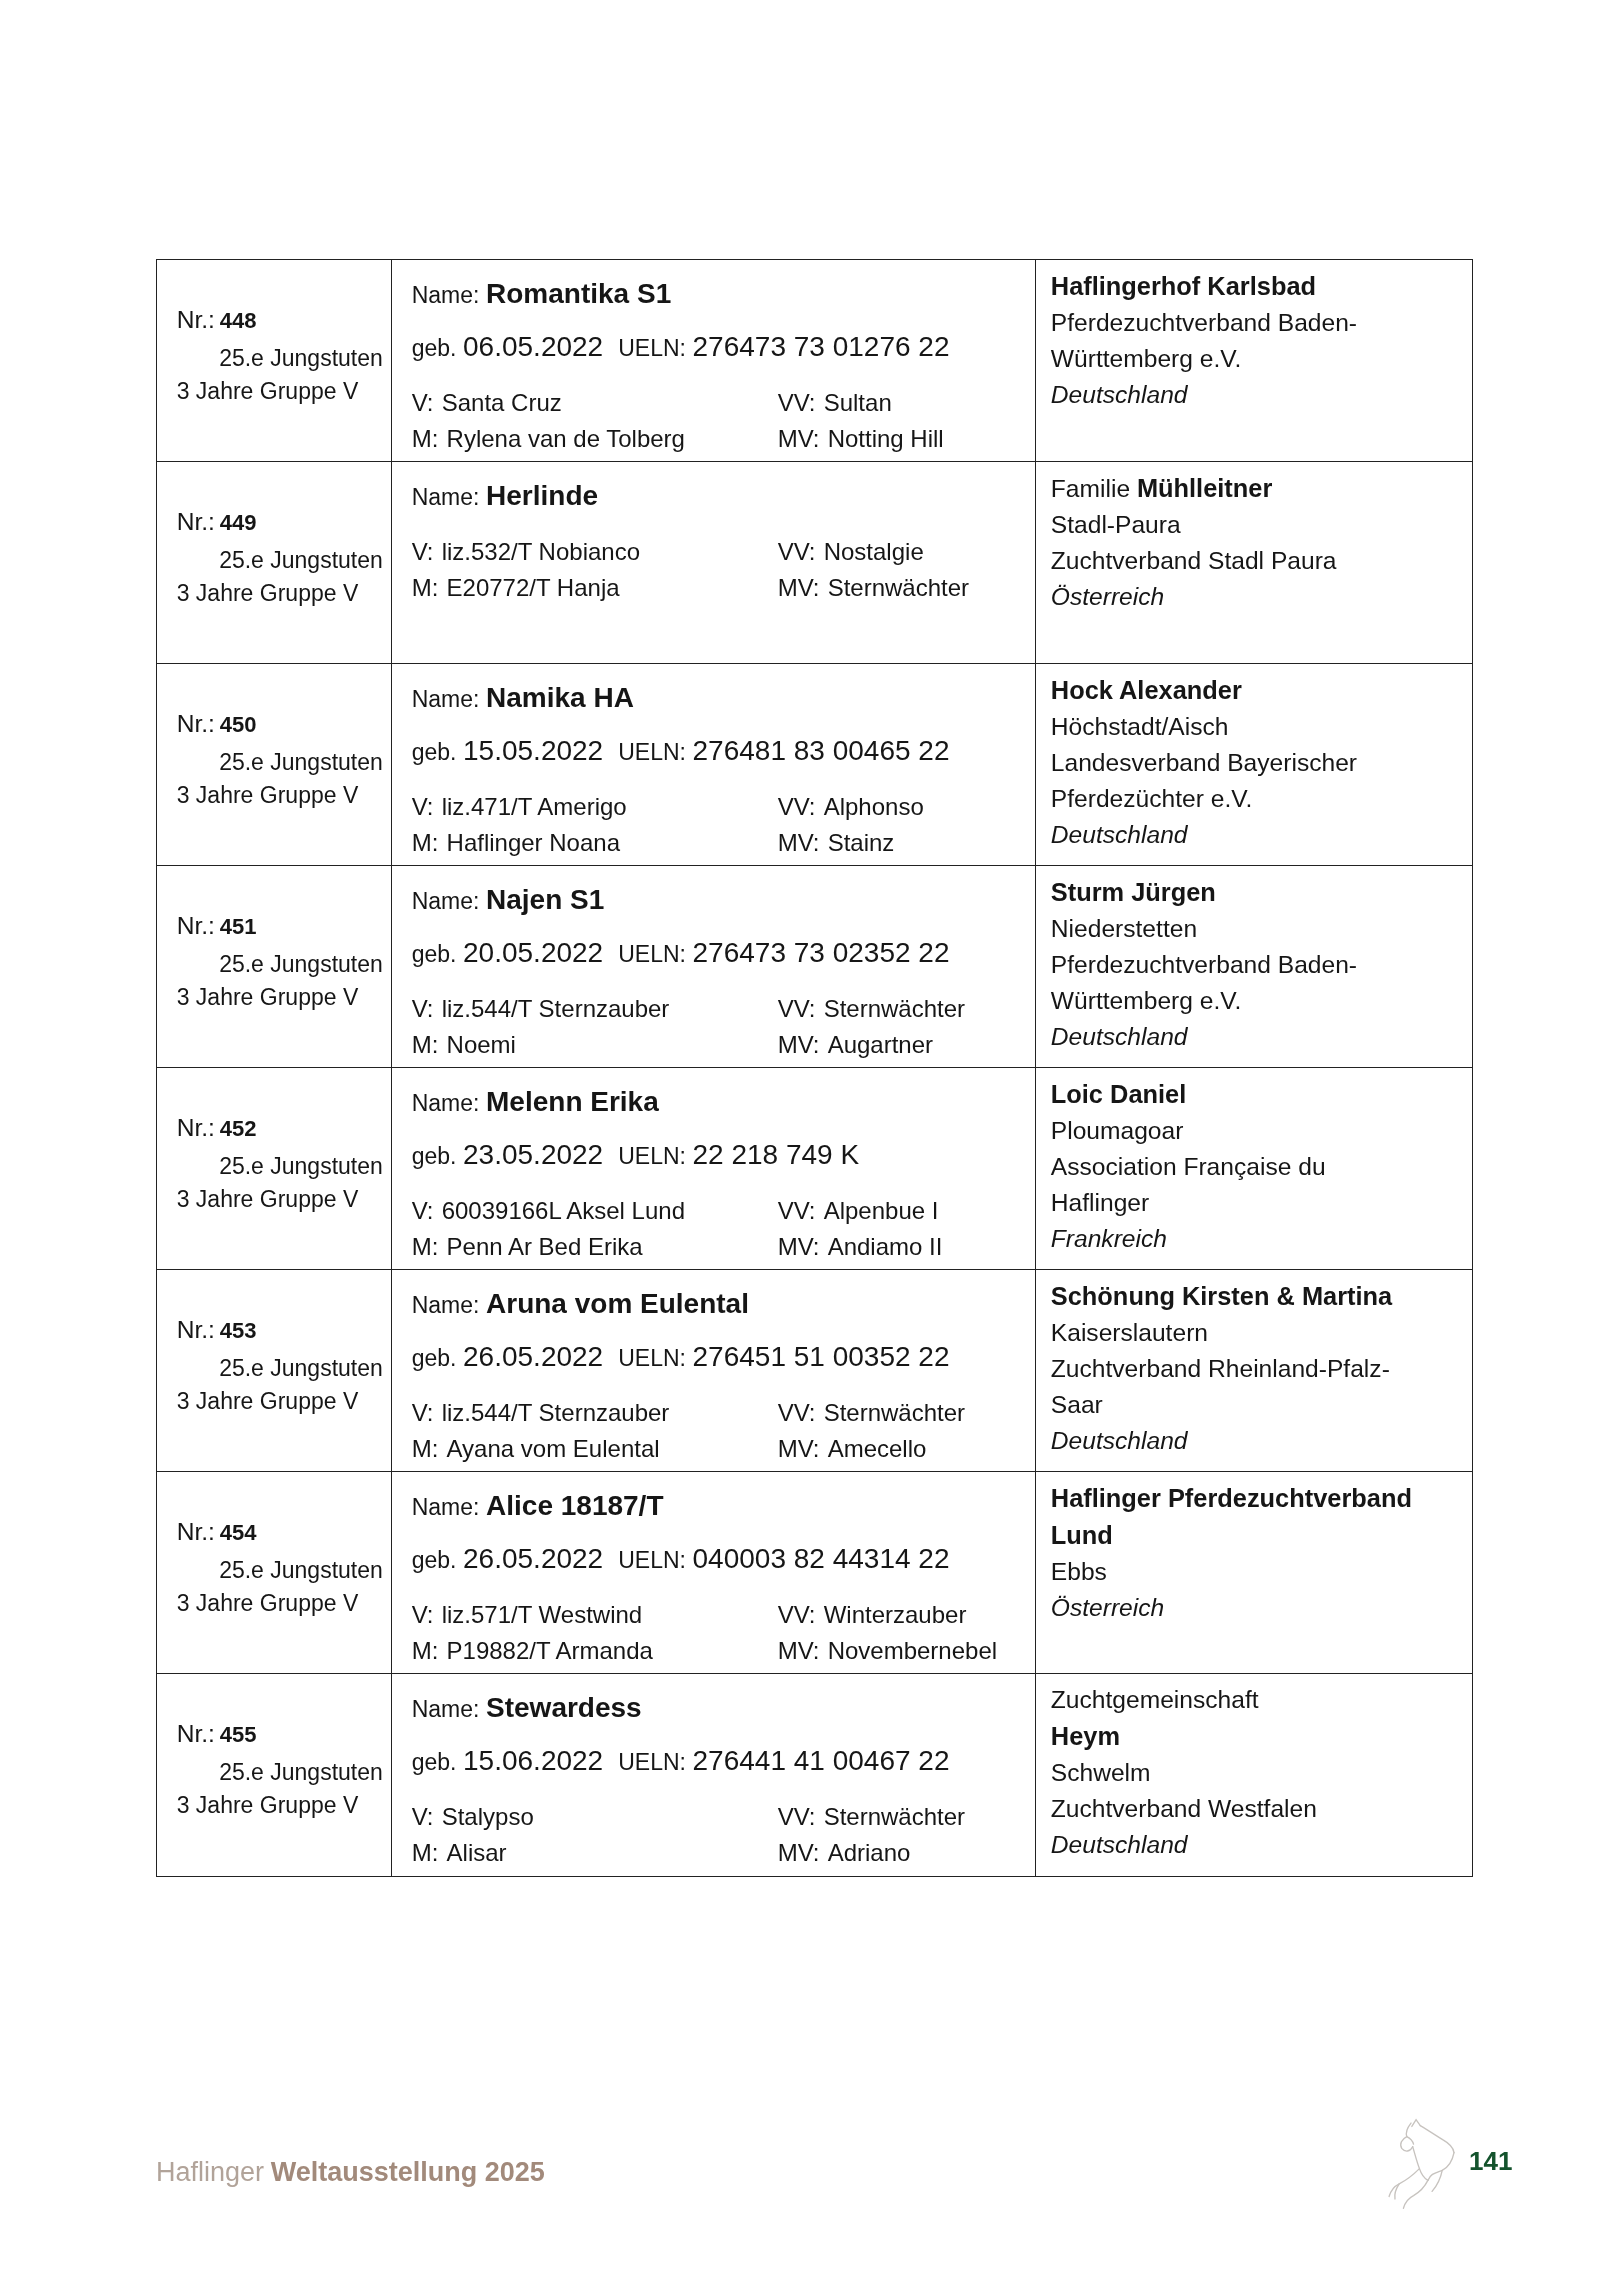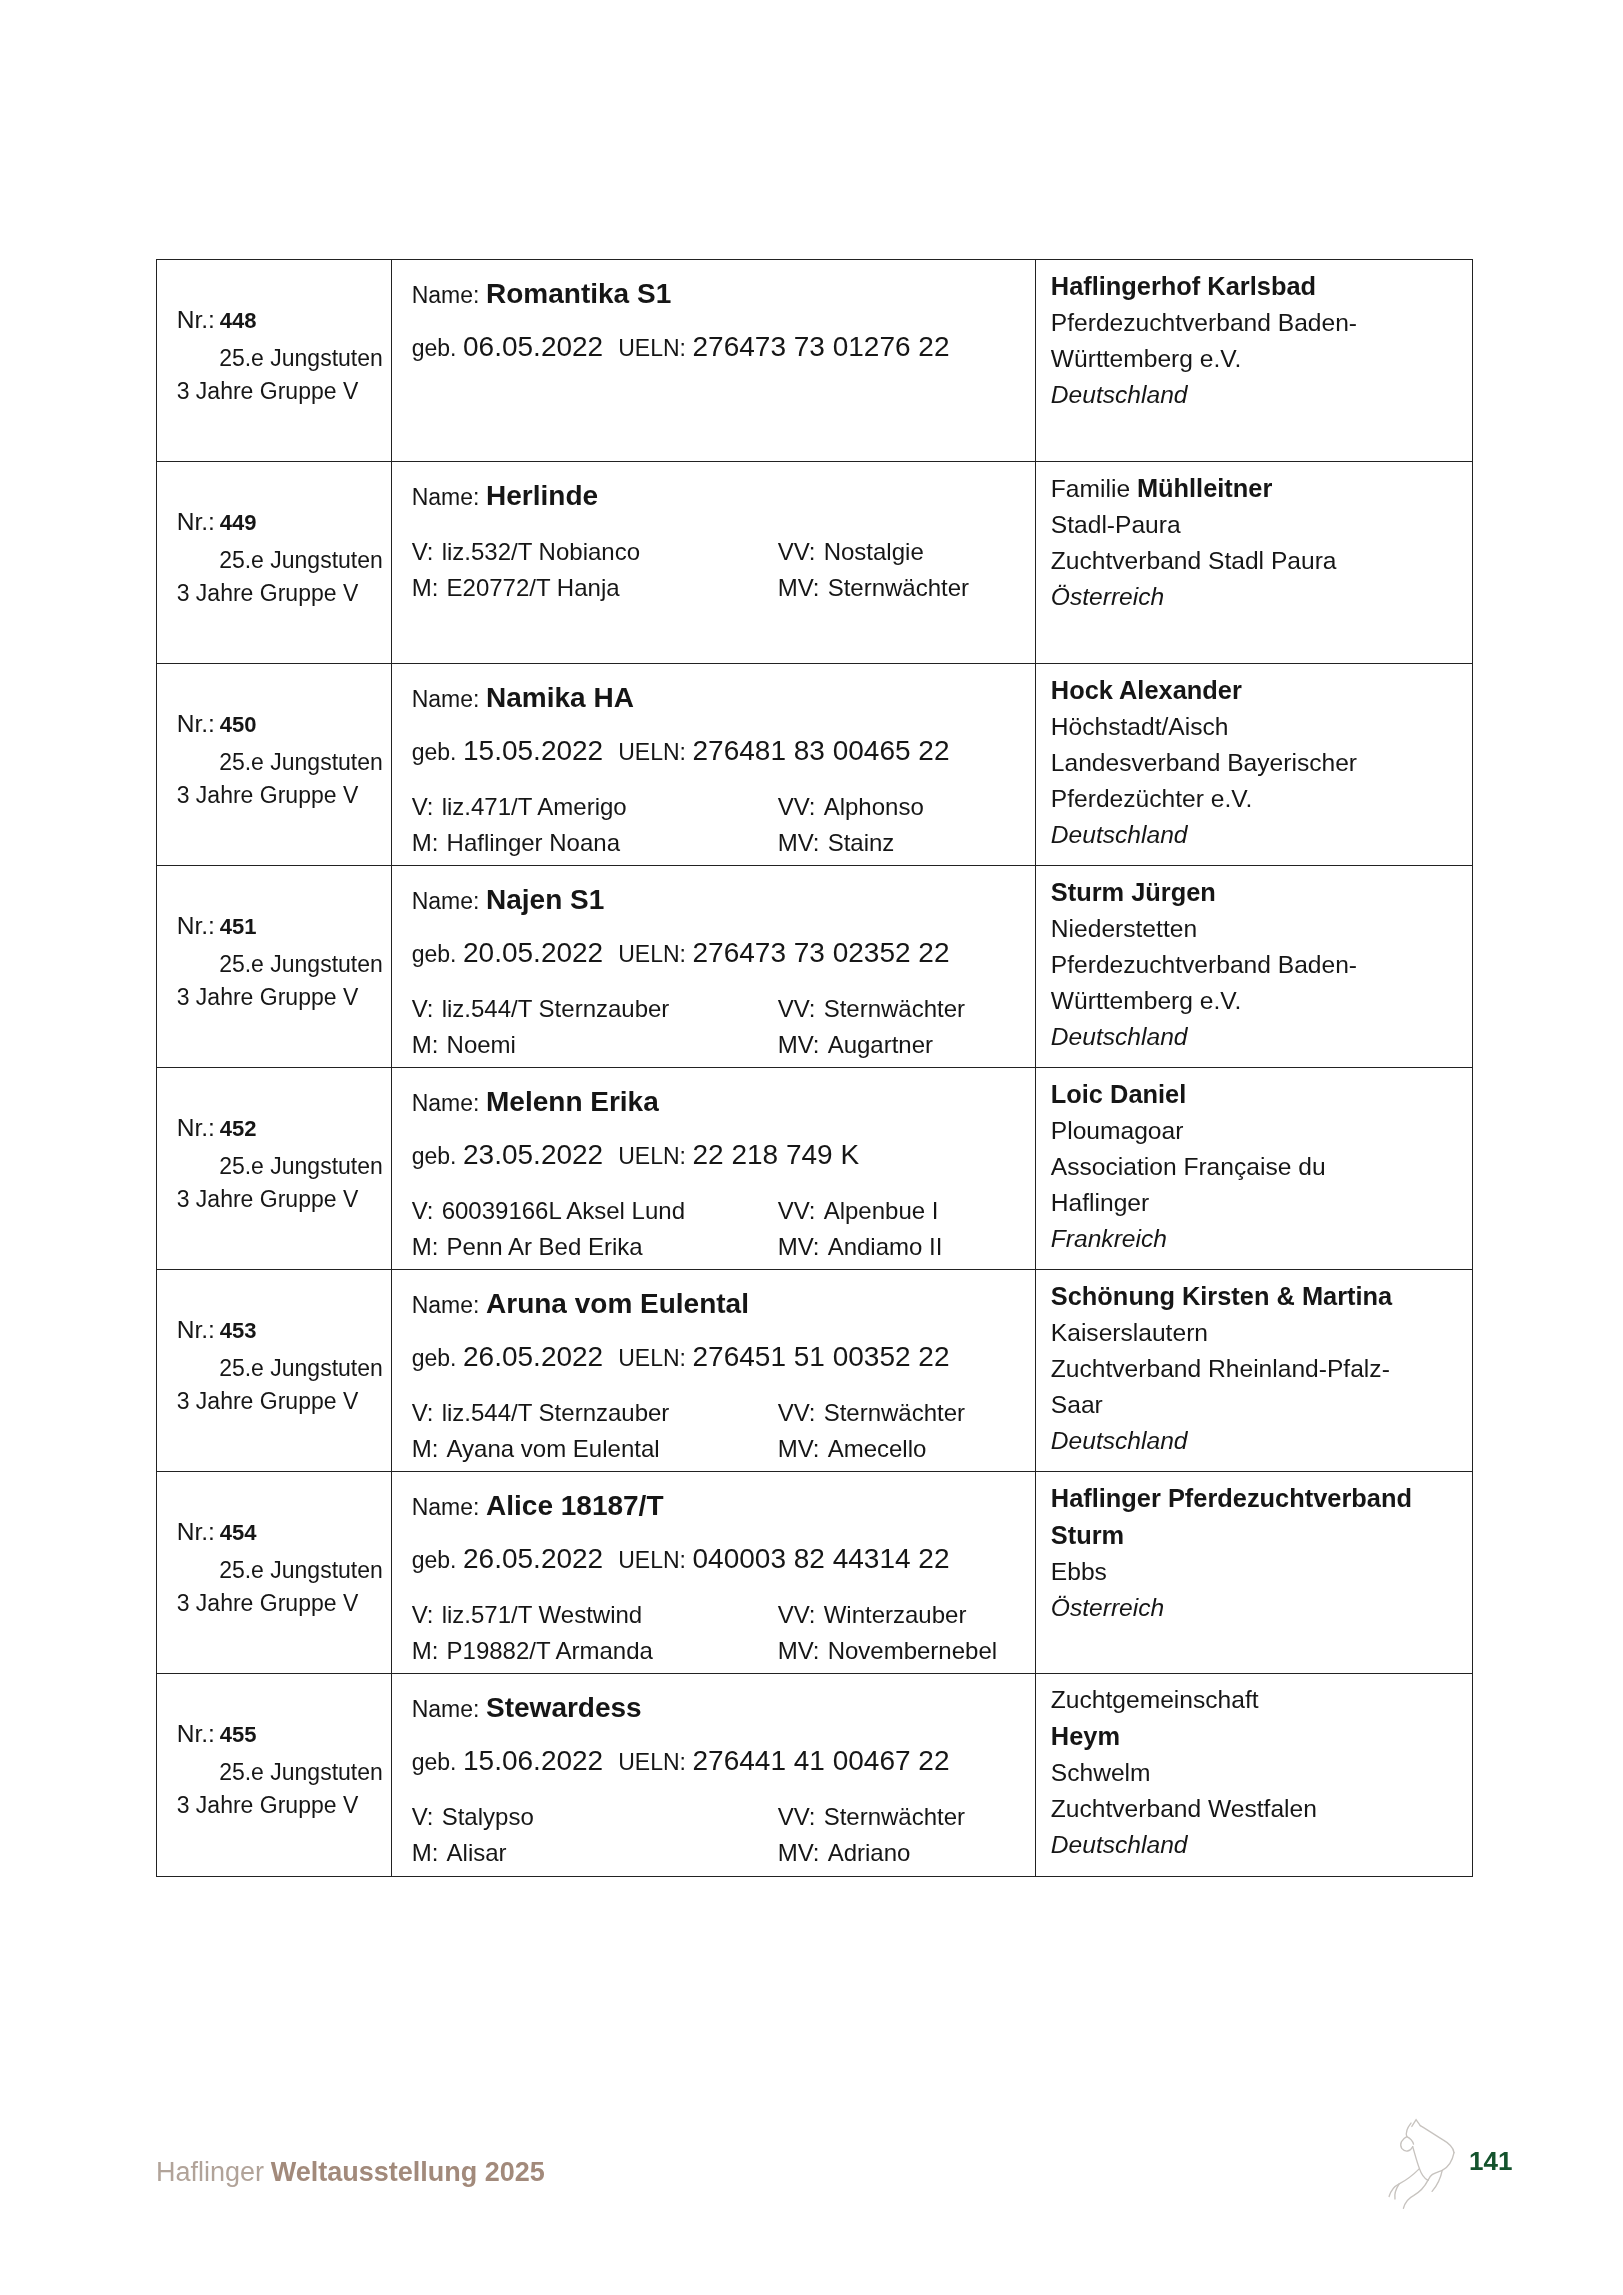--- a/index.html
+++ b/index.html
@@ -110,20 +110,38 @@
       <div class="class-line first">25.e Jungstuten</div>
       <div class="class-line">3 Jahre Gruppe V</div>
     </div>
     <div class="cell c2">
       <div class="name-line">
         <span class="lbl">Name:</span><span class="name-val">Romantika S1</span>
       </div>
       <div class="geb-line">
         <span class="lbl">geb.</span><span class="big-val">06.05.2022</span><span class="lbl ueln-gap">UELN:</span><span class="big-val">276473 73 01276 22</span>
       </div>
+      <div class="ped">
+        <div class="ped-row first">
+          <div class="ped-left">
+            <span class="plbl">V:</span><span class="pval">Santa Cruz</span>
+          </div>
+          <div class="ped-right">
+            <span class="plbl">VV:</span><span class="pval">Sultan</span>
+          </div>
+        </div>
+        <div class="ped-row">
+          <div class="ped-left">
+            <span class="plbl">M:</span><span class="pval">Rylena van de Tolberg</span>
+          </div>
+          <div class="ped-right">
+            <span class="plbl">MV:</span><span class="pval">Notting Hill</span>
+          </div>
+        </div>
+      </div>
     </div>
     <div class="cell c3">
           <div class="owner-line"><span class="b">Haflingerhof Karlsbad</span></div>
           <div class="owner-line"><span>Pferdezuchtverband Baden-</span></div>
           <div class="owner-line"><span>Württemberg e.V.</span></div>
           <div class="owner-line"><span class="i">Deutschland</span></div>
         </div>
   </div>
 
   <div class="entry-row">
@@ -366,21 +384,21 @@
             <span class="plbl">M:</span><span class="pval">P19882/T Armanda</span>
           </div>
           <div class="ped-right">
             <span class="plbl">MV:</span><span class="pval">Novembernebel</span>
           </div>
         </div>
       </div>
     </div>
     <div class="cell c3">
           <div class="owner-line"><span class="b">Haflinger Pferdezuchtverband</span></div>
-          <div class="owner-line"><span class="b">Sturm</span></div>
+          <div class="owner-line"><span class="b">Lund</span></div>
           <div class="owner-line"><span>Ebbs</span></div>
           <div class="owner-line"><span class="i">Österreich</span></div>
         </div>
   </div>
 
   <div class="entry-row">
     <div class="cell c1">
       <div class="nr-line">
         <span class="lbl-nr">Nr.:</span><span class="nr-val">455</span>
       </div>

